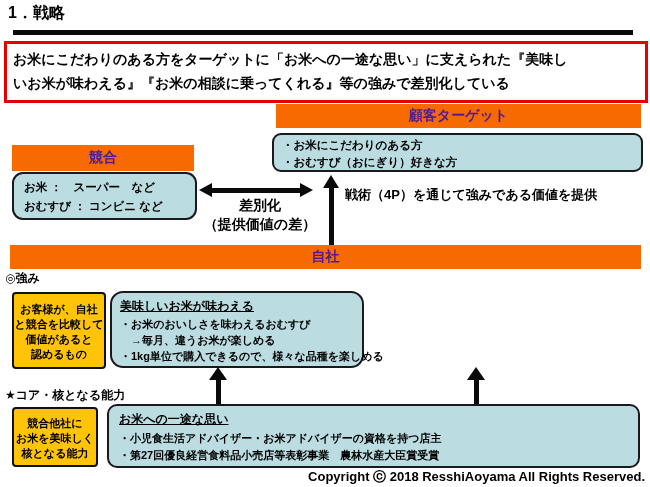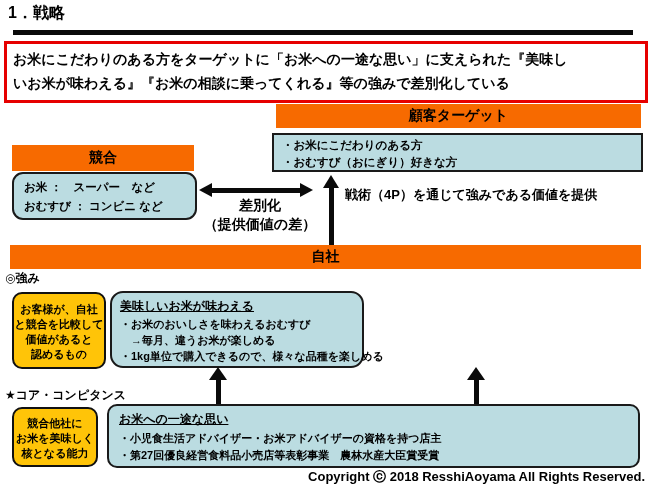--- a/index.html
+++ b/index.html
@@ -12,43 +12,43 @@
 
   .page-title{left:8px;top:3px;font-size:16px;font-weight:bold;}
   .title-rule{left:13px;top:30px;width:620px;height:5px;background:#0a0a0a;}
 
   .summary-box{
     left:4px;top:41px;width:626px;height:50px;border:3px solid #e60000;
     padding:3px 6px;font-size:14px;font-weight:bold;line-height:24px;background:#fff;
   }
 
   .hdr{
-    background:#f76a00;color:#000000;font-weight:bold;font-size:14px;
+    background:#f76a00;color:#4c1d95;font-weight:bold;font-size:14px;
     text-align:center;display:flex;align-items:center;justify-content:center;
   }
   .hdr-customer{left:276px;top:104px;width:365px;height:24px;}
   .hdr-competitor{left:12px;top:145px;width:182px;height:26px;}
   .hdr-own{left:10px;top:245px;width:631px;height:24px;}
 
   .bluebox{
-    background:#bbdce1;border:2px solid #1a1a1a;border-radius:0;
+    background:#bbdce1;border:2px solid #1a1a1a;border-radius:9px;
     font-weight:bold;box-sizing:border-box;
   }
   .customer-box{left:272px;top:133px;width:371px;height:39px;padding:2px 8px;font-size:11.5px;line-height:17px;}
   .competitor-box{left:12px;top:172px;width:185px;height:48px;padding:4px 10px;font-size:11.5px;line-height:19px;border-radius:11px;}
 
   .diff-label{left:190px;top:196px;width:140px;text-align:center;font-size:14px;font-weight:bold;line-height:19px;}
   .tactics-label{left:345px;top:184px;font-size:13px;font-weight:bold;line-height:21px;}
 
   .section-label{font-size:12px;font-weight:bold;}
   .lbl-strength{left:5px;top:270px;}
   .lbl-core{left:5px;top:387px;}
 
   .yellowbox{
-    background:#ffc408;border:2px solid #111;border-radius:10px;text-align:center;
+    background:#ffc408;border:2px solid #111;border-radius:4px;text-align:center;
     font-size:11px;font-weight:bold;line-height:15px;box-sizing:border-box;
   }
   .note-strength{left:12px;top:292px;width:94px;height:77px;padding-top:8px;}
   .note-core{left:12px;top:407px;width:86px;height:60px;padding-top:7px;}
 
   .strength1{left:110px;top:291px;width:254px;height:77px;padding:5px 8px;font-size:11px;line-height:16px;border-radius:13px;}
   .strength2{left:377px;top:291px;width:266px;height:77px;padding:5px 8px;font-size:11px;line-height:16px;border-radius:13px;}
   .corebox{left:107px;top:404px;width:533px;height:64px;padding:5px 10px;font-size:11px;line-height:17px;border-radius:10px;}
   .box-title{font-size:12px;text-decoration:underline;margin-bottom:2px;}
 
@@ -126,21 +126,21 @@
     <div class="pre">　→毎月、違うお米が楽しめる</div>
     <div class="pre">・1kg単位で購入できるので、様々な品種を楽しめる</div>
   </div>
 
 
   <div class="abs tri s1-head"></div>
   <div class="abs shaft s1-shaft"></div>
   <div class="abs tri s2-head"></div>
   <div class="abs shaft s2-shaft"></div>
 
-  <div class="abs section-label lbl-core">★コア・コンピタンス</div>
+  <div class="abs section-label lbl-core">★コア・核となる能力</div>
 
   <div class="abs yellowbox note-core">
     <div>競合他社に</div>
     <div>お米を美味しく</div>
     <div>核となる能力</div>
   </div>
 
   <div class="abs bluebox corebox">
     <div class="box-title">お米への一途な思い</div>
     <div class="pre">・小児食生活アドバイザー・お米アドバイザーの資格を持つ店主</div>

